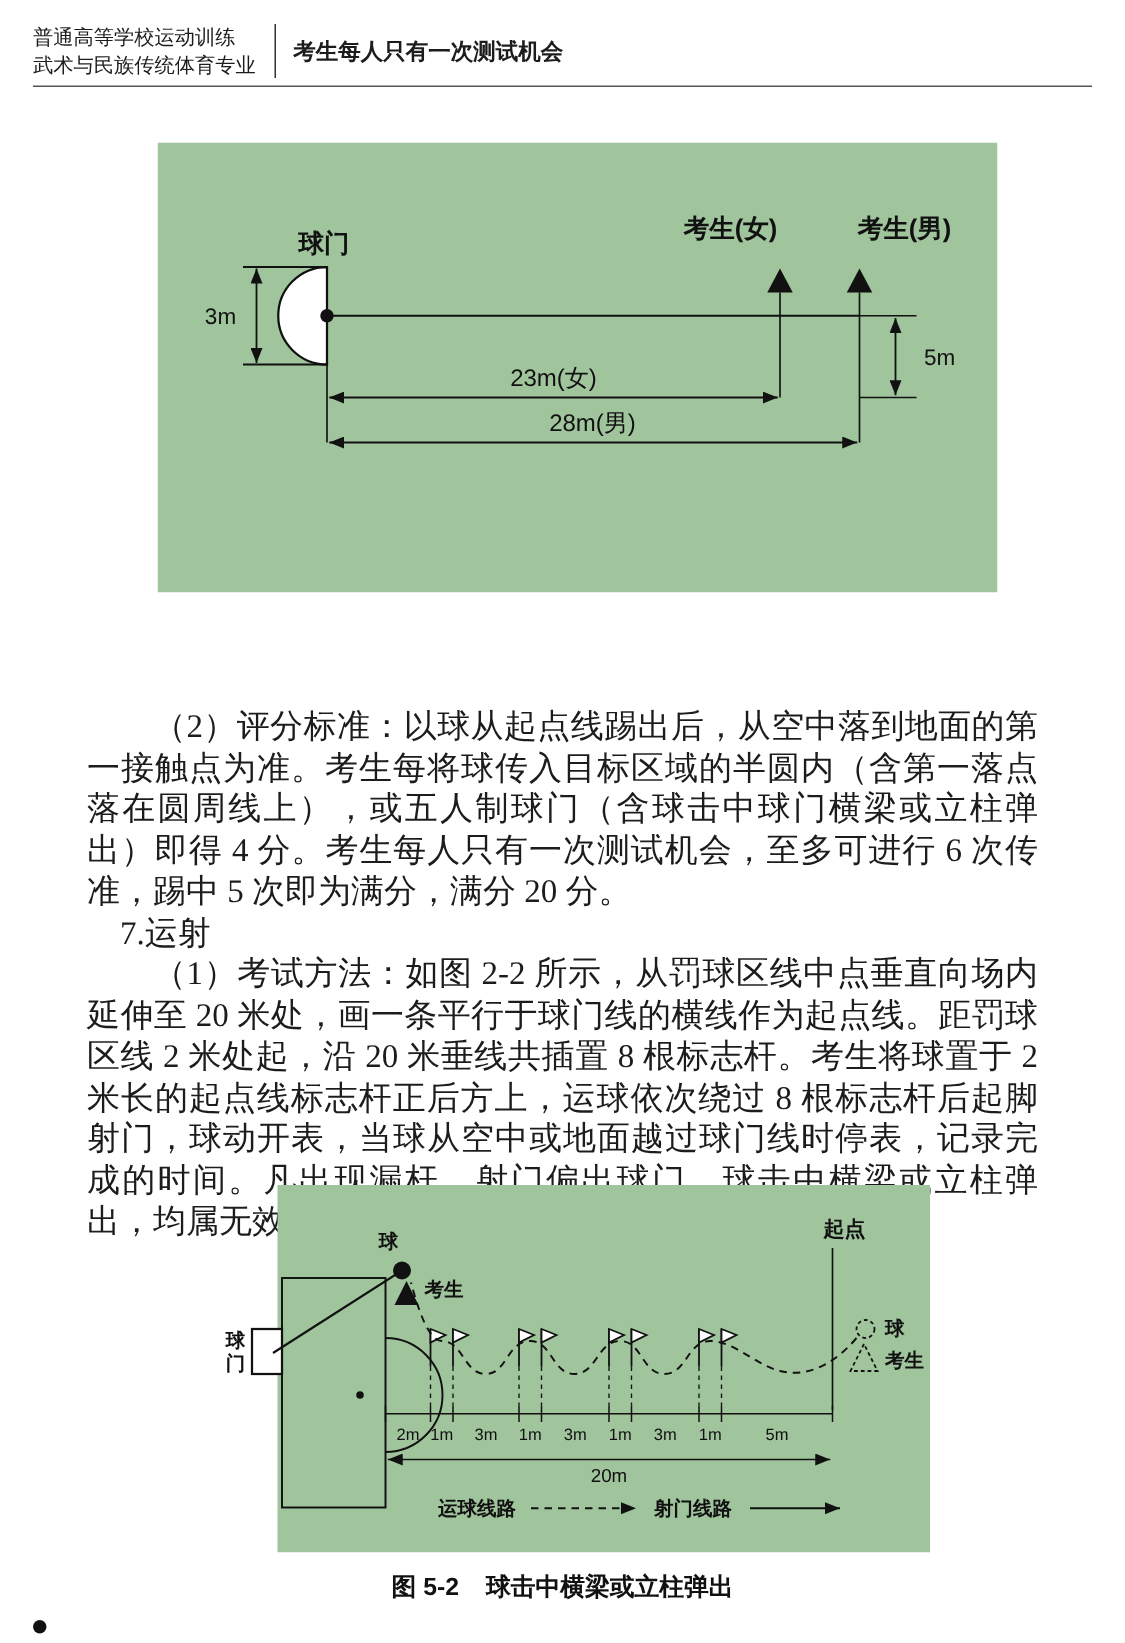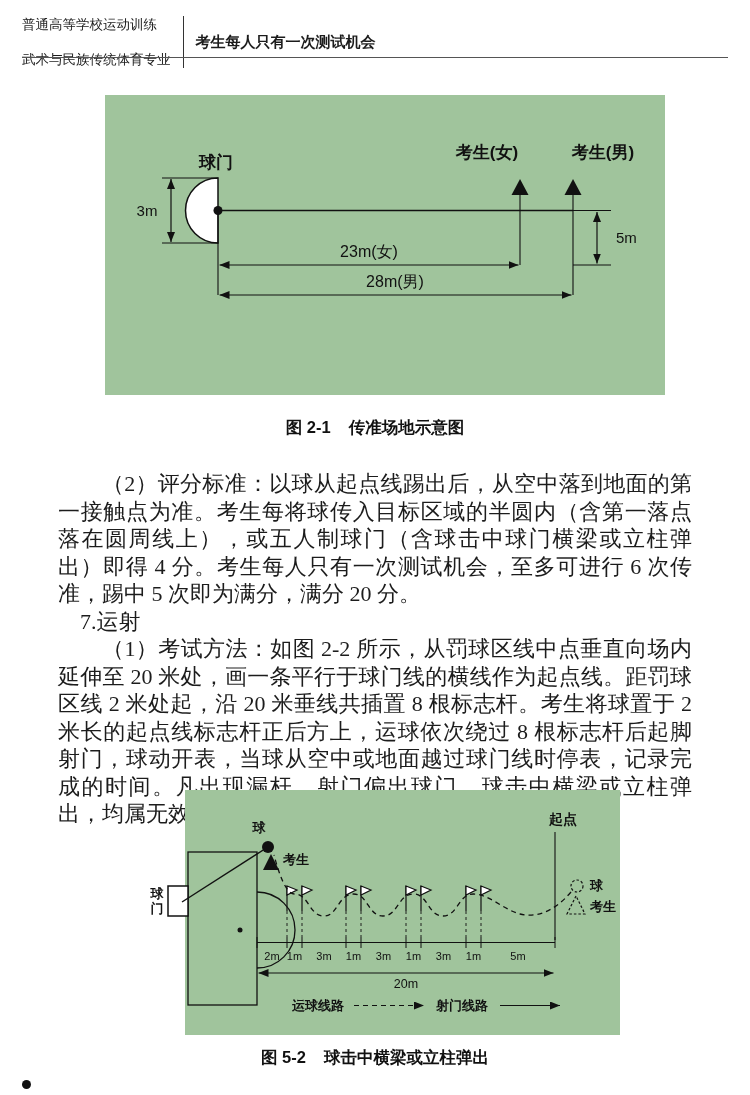--- a/index.html
+++ b/index.html
@@ -2,21 +2,21 @@
 <html><head>
 <meta charset="utf-8">
 <style>
   html,body{margin:0;padding:0;background:#ffffff;}
   .page{
     position:relative; width:750px; height:1095px; background:#ffffff;
     font-family:"Liberation Serif","DejaVu Serif",serif; color:#1c1c1c; overflow:hidden;
   }
   
   .header{position:absolute; top:15px; left:22px; right:22px; display:flex; align-items:stretch;}
-  .header-left{display:flex; flex-direction:column; justify-content:center; font-size:13.5px; line-height:19px;gap:16px;}
+  .header-left{display:flex; flex-direction:column; justify-content:center; font-size:13.5px; line-height:19px;}
   .header-divider{border-left:1.6px solid #333; margin:1px 12px; }
   .header-right{display:flex; align-items:center; font-size:15px; font-weight:bold;}
   .header-rule{position:absolute; top:57px; left:22px; right:22px; border-top:1.2px solid #555;}
   
   .fig1{position:absolute; top:95px; left:105px;}
   .fig2{position:absolute; top:790px; left:140px;}
   .caption{position:absolute; left:0; width:750px; text-align:center;
     font-family:"Liberation Sans","DejaVu Sans",sans-serif; font-weight:bold; font-size:16.5px; color:#111;}
   .caption1{top:417px;} .caption2{top:1047px;}
   .caption .cap-label{margin-right:18px;}
@@ -80,23 +80,20 @@
       <line x1="113" y1="115.5" x2="113" y2="200" stroke="#111" stroke-width="1.1"></line>
 
       <text x="264" y="162" text-anchor="middle" font-size="16" class="d-dim">23m(女)</text>
       <line x1="114.5" y1="170" x2="413.5" y2="170" stroke="#111" stroke-width="1.2" marker-start="url(#ar1)" marker-end="url(#ar1)"></line>
 
       <text x="290" y="192" text-anchor="middle" font-size="16" class="d-dim">28m(男)</text>
       <line x1="114.5" y1="200" x2="466.5" y2="200" stroke="#111" stroke-width="1.2" marker-start="url(#ar1)" marker-end="url(#ar1)"></line>
     </svg>
   </div>
 
-  <div class="caption caption1">
-    <span class="cap-label">图 2-1</span><span>传准场地示意图</span>
-  </div>
 
   <div class="bodytext">
     <p class="indent2">（2）评分标准：以球从起点线踢出后，从空中落到地面的第一接触点为准。考生每将球传入目标区域的半圆内（含第一落点落在圆周线上），或五人制球门（含球击中球门横梁或立柱弹出）即得 4 分。考生每人只有一次测试机会，至多可进行 6 次传准，踢中 5 次即为满分，满分 20 分。</p>
     <p class="indent1">7.运射</p>
     <p class="indent2">（1）考试方法：如图 2-2 所示，从罚球区线中点垂直向场内延伸至 20 米处，画一条平行于球门线的横线作为起点线。距罚球区线 2 米处起，沿 20 米垂线共插置 8 根标志杆。考生将球置于 2 米长的起点线标志杆正后方上，运球依次绕过 8 根标志杆后起脚射门，球动开表，当球从空中或地面越过球门线时停表，记录完成的时间。凡出现漏杆、射门偏出球门，球击中横梁或立柱弹出，均属无效，不计成绩。每人测试 2 次，取最好成绩。</p>
   </div>
 
   <div class="fig2">
     <svg width="480" height="245" viewBox="0 0 480 245">
       <defs>

